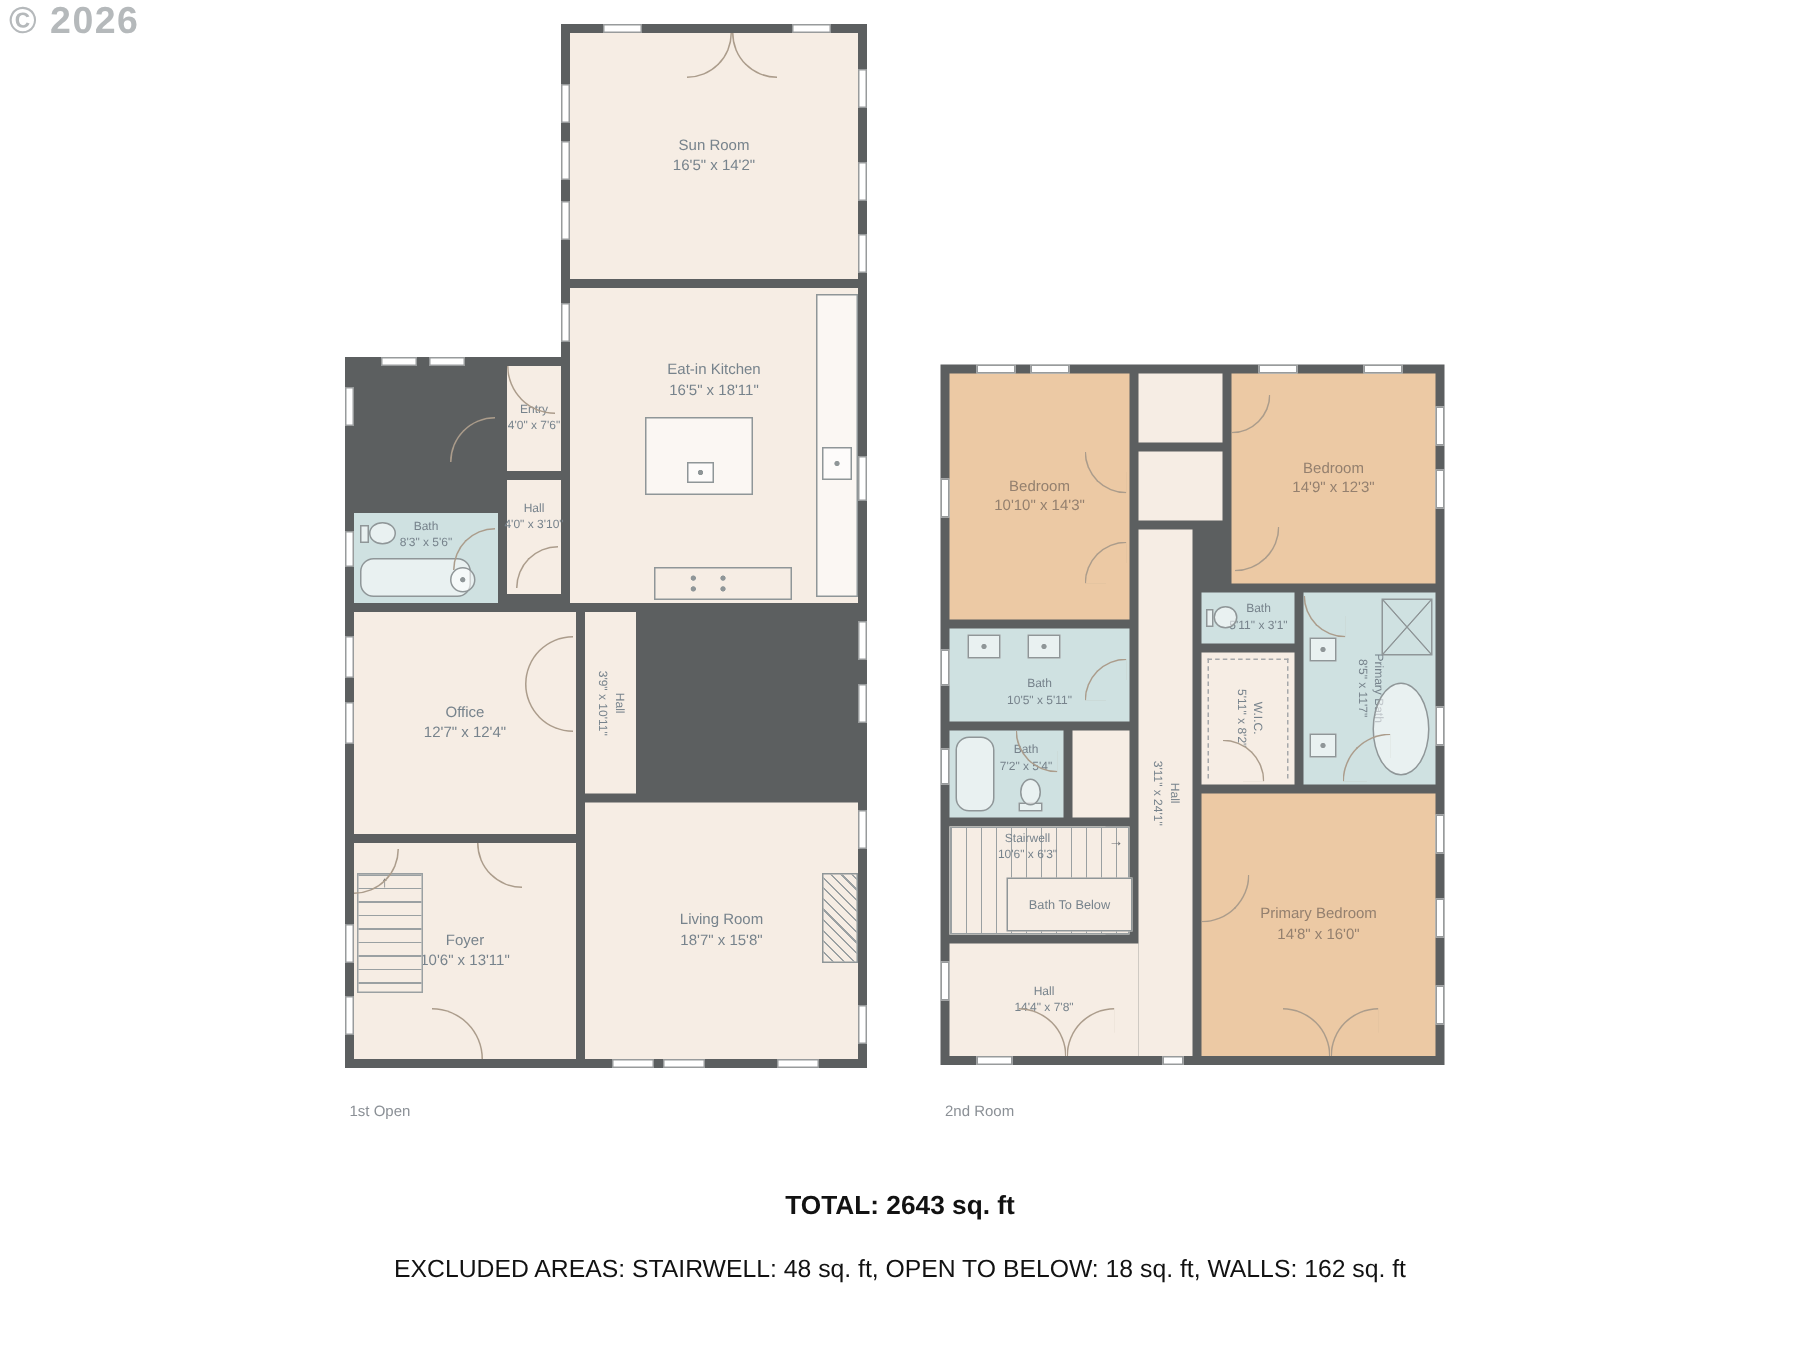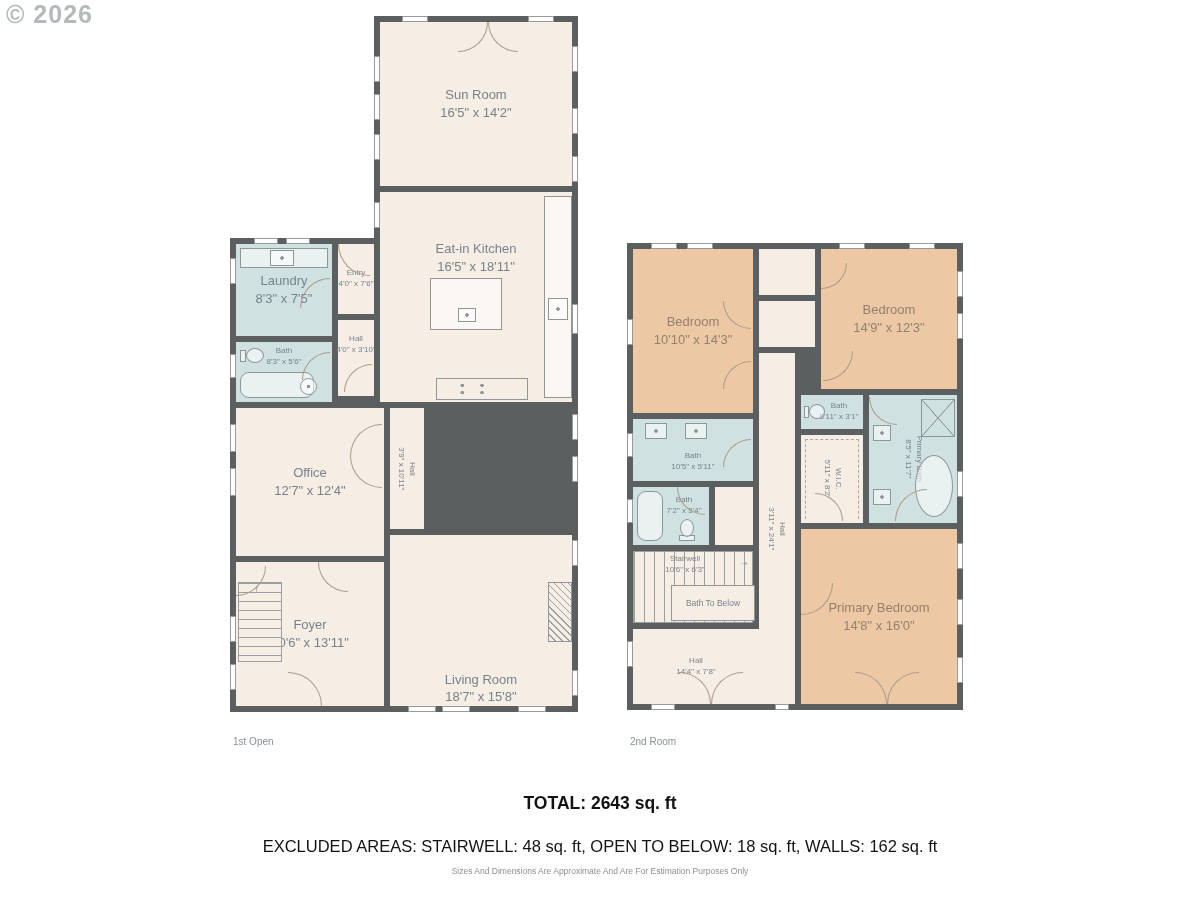--- a/index.html
+++ b/index.html
@@ -5,21 +5,21 @@
   html,body{margin:0;padding:0;background:#fff}
   .canvas{position:relative;width:1200px;height:900px;background:#fff;font-family:"Liberation Sans",sans-serif;overflow:hidden}
   .watermark{position:absolute;left:6px;top:0;font-size:25px;font-weight:bold;color:#a9adb0;letter-spacing:1px;opacity:.85}
   .floor{position:absolute;background:#5c5f60}
   .mask{position:absolute;background:#fff}
   .room{position:absolute}
   .cream{background:#f6ede4}
   .blue{background:#cfe1e1}
   .tan{background:#ecc9a4}
   .rlabel{position:absolute;inset:0;display:flex;align-items:center;justify-content:center;pointer-events:none}
-  .rtext{text-align:center;white-space:nowrap;color:#77838c;font-size:13px;line-height:1.35}
+  .rtext{text-align:center;white-space:nowrap;color:#77838c;font-size:10px;line-height:1.35}
   .tan .rtext{color:#94806f}
   .sm .rtext{font-size:8px}
   .vert .rtext{transform:rotate(90deg)}
   .top-label .rlabel{align-items:flex-start;padding-top:3px}
   .win{position:absolute;background:#fff;border:1px solid #989b9c;box-sizing:border-box}
   .arc{position:absolute;box-sizing:border-box}
   .arc.tl{border-top:1px solid #ab9c8b;border-left:1px solid #ab9c8b;border-radius:100% 0 0 0}
   .arc.tr{border-top:1px solid #ab9c8b;border-right:1px solid #ab9c8b;border-radius:0 100% 0 0}
   .arc.br{border-bottom:1px solid #ab9c8b;border-right:1px solid #ab9c8b;border-radius:0 0 100% 0}
   .arc.bl{border-bottom:1px solid #ab9c8b;border-left:1px solid #ab9c8b;border-radius:0 0 0 100%}
@@ -67,30 +67,20 @@
             <div>Eat-in Kitchen</div>
             <div>16'5" x 18'11"</div>
           </div>
         </div>
       <div class="fix" style="left:50px;top:86px;width:72px;height:52px"></div>
       <div class="fix sinkdot" style="left:78px;top:116px;width:18px;height:14px"></div>
       <div class="fix" style="left:164px;top:4px;width:28px;height:202px"></div>
       <div class="fix sinkdot" style="left:168px;top:106px;width:20px;height:22px"></div>
       <div class="stove" style="left:56px;top:186px;width:92px;height:22px"></div>
     </div>
-    <div class="room blue" style="left:6px;top:228px;width:96px;height:92px">
-      <div class="rlabel">
-          <div class="rtext">
-            <div>Laundry</div>
-            <div>8'3" x 7'5"</div>
-          </div>
-        </div>
-      <div class="fix" style="left:4px;top:4px;width:88px;height:20px"></div>
-      <div class="fix sinkdot" style="left:34px;top:6px;width:24px;height:16px"></div>
-    </div>
     <div class="room cream sm" style="left:108px;top:228px;width:36px;height:70px">
       <div class="rlabel">
           <div class="rtext">
             <div>Entry</div>
             <div>4'0" x 7'6"</div>
           </div>
         </div>
     </div>
     <div class="room blue sm" style="left:6px;top:326px;width:96px;height:60px">
       <div class="rlabel" style="align-items:flex-start;padding-top:4px">
@@ -122,21 +112,21 @@
     </div>
     <div class="room cream sm vert" style="left:160px;top:392px;width:34px;height:121px">
       <div class="rlabel">
           <div class="rtext">
             <div>Hall</div>
             <div>3'9" x 10'11"</div>
           </div>
         </div>
     </div>
     <div class="room cream" style="left:160px;top:519px;width:182px;height:171px">
-      <div class="rlabel" style="align-items:flex-end;padding-top:72px">
+      <div class="rlabel" style="align-items:flex-start;padding-top:72px">
           <div class="rtext">
             <div>Living Room</div>
             <div>18'7" x 15'8"</div>
           </div>
         </div>
       <div class="fireplace" style="left:158px;top:47px;width:24px;height:60px"></div>
     </div>
     <div class="room cream" style="left:6px;top:546px;width:148px;height:144px">
       <div class="rlabel">
           <div class="rtext">
@@ -328,15 +318,14 @@
     <div class="arc br" style="left:174px;top:340px;width:32px;height:32px"></div>
     <div class="arc tr" style="left:228px;top:429px;width:32px;height:32px"></div>
     <div class="arc tl" style="left:260px;top:429px;width:32px;height:32px"></div>
     <div class="arc tr" style="left:52px;top:429px;width:32px;height:32px"></div>
     <div class="arc tl" style="left:84px;top:429px;width:32px;height:32px"></div>
   </div>
   <div class="floor-label" style="left:630px;top:736px">2nd Room</div>
 
   <div class="footer-line f-total" style="top:793px">TOTAL: 2643 sq. ft</div>
   <div class="footer-line f-mid" style="top:837px">EXCLUDED AREAS: STAIRWELL: 48 sq. ft, OPEN TO BELOW: 18 sq. ft, WALLS: 162 sq. ft</div>
-  <div class="footer-line f-disc" style="top:866px">Sizes And Dimensions Are Approximate And Are For Estimation Purposes Only</div>
 
 </div>
 
 </body></html>

